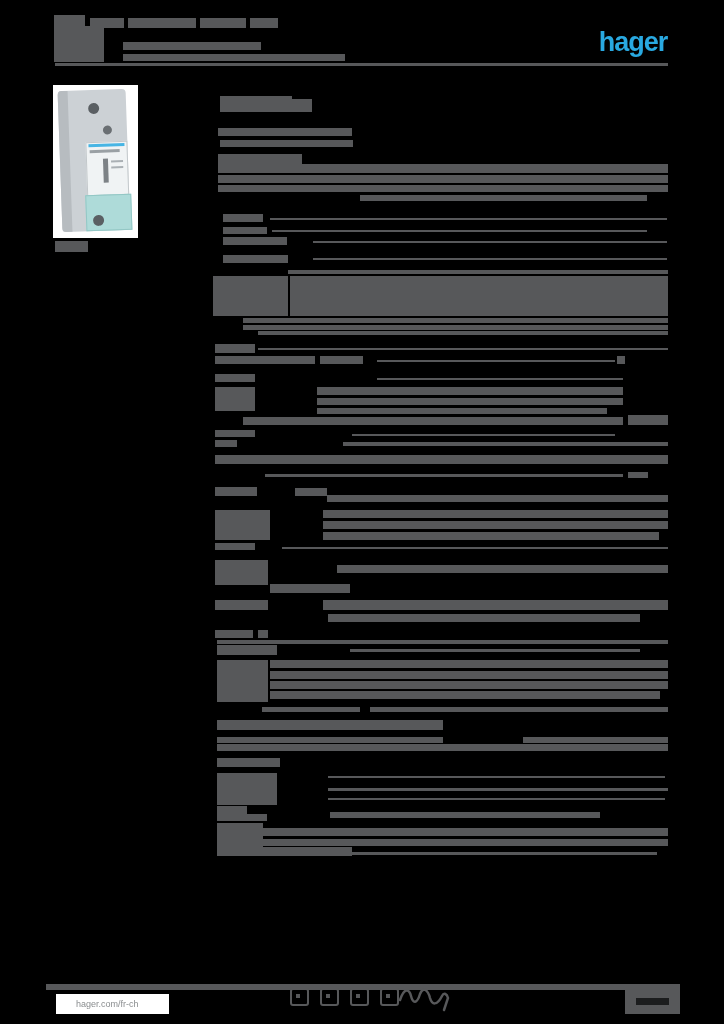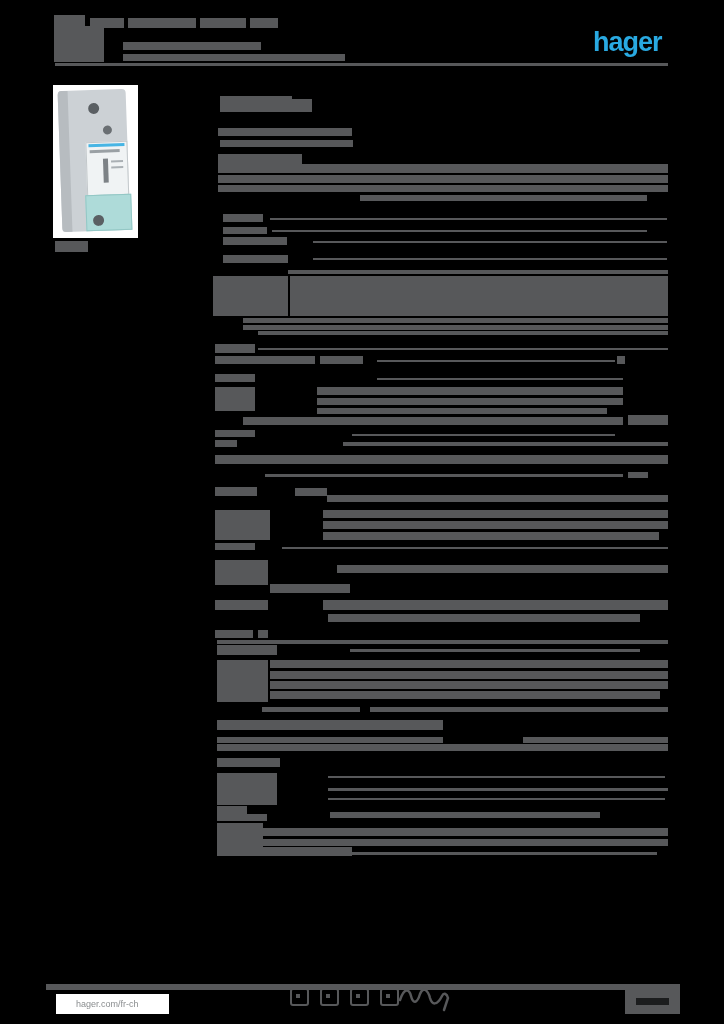--- a/index.html
+++ b/index.html
@@ -10,21 +10,21 @@
   html,body{margin:0;padding:0;background:#000;}
   #canvas{
     position:relative;width:724px;height:1024px;background:var(--page-bg);
     overflow:hidden;font-family:"Liberation Sans",sans-serif;
   }
   .bar{position:absolute;background:var(--bar);}
   
   #logo{
     position:absolute;left:593px;top:27px;width:80px;height:32px;
     color:var(--accent);font-weight:bold;font-size:27px;letter-spacing:-1px;
-    line-height:30px;text-align:left;
+    line-height:30px;text-align:center;
   }
   #header-rule{position:absolute;left:55px;top:63px;width:613px;height:3px;background:var(--bar);}
   
   #photo-box{position:absolute;left:53px;top:85px;width:85px;height:153px;background:#ffffff;overflow:hidden;}
   #device{position:absolute;left:7px;top:5px;width:68px;height:141px;background:#ccd1d5;border-radius:4px;transform:rotate(-2deg);}
   #device .edge{position:absolute;left:0;top:0;width:10px;height:141px;background:#b7bcc0;border-radius:4px 0 0 4px;}
   #device .screw1{position:absolute;left:30px;top:13px;width:11px;height:11px;border-radius:50%;background:#5a5f63;}
   #device .screw2{position:absolute;left:44px;top:36px;width:9px;height:9px;border-radius:50%;background:#6a6f73;}
   #device .screw3{position:absolute;left:31px;top:125px;width:11px;height:11px;border-radius:50%;background:#5a5f63;}
   #device .face{position:absolute;left:26px;top:52px;width:40px;height:52px;background:#f0f3f4;border:1px solid #c3c8cb;}

